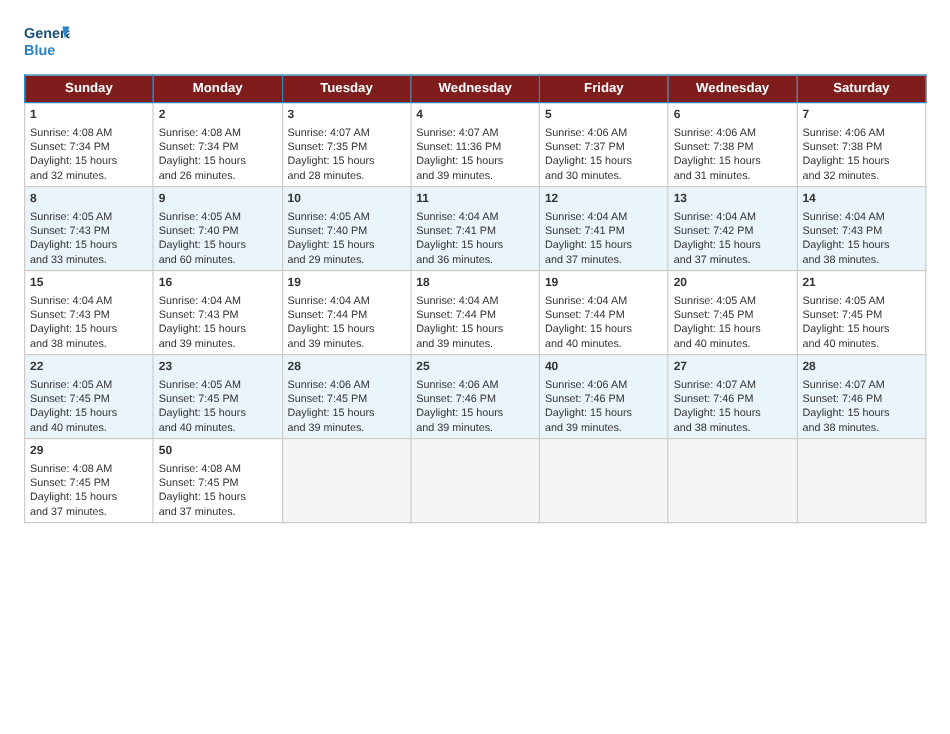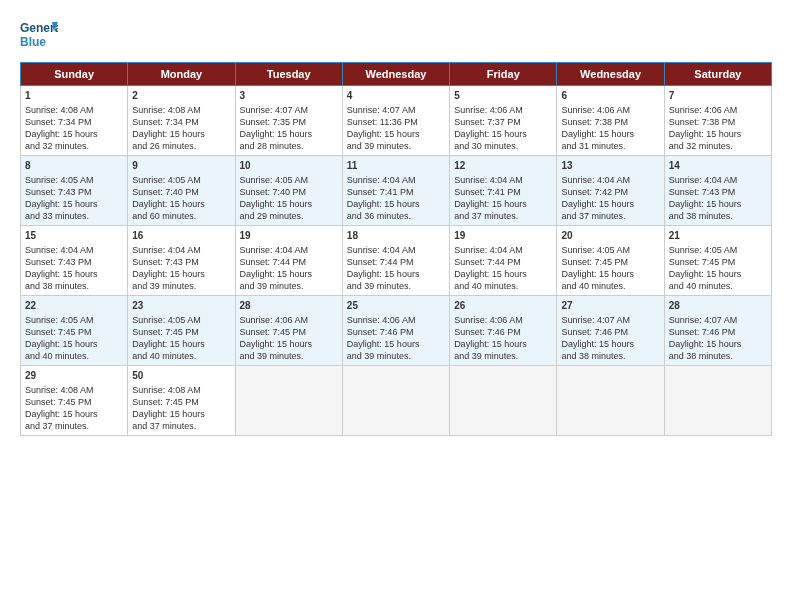--- a/index.html
+++ b/index.html
@@ -286,21 +286,21 @@
             <div>and 39 minutes.</div>
           </td>
           <td>
             <span class="day-num">25</span>
             <div>Sunrise: 4:06 AM</div>
             <div>Sunset: 7:46 PM</div>
             <div>Daylight: 15 hours</div>
             <div>and 39 minutes.</div>
           </td>
           <td>
-            <span class="day-num">26</span>
+            <span class="day-num">40</span>
             <div>Sunrise: 4:06 AM</div>
             <div>Sunset: 7:46 PM</div>
             <div>Daylight: 15 hours</div>
             <div>and 39 minutes.</div>
           </td>
           <td>
             <span class="day-num">27</span>
             <div>Sunrise: 4:07 AM</div>
             <div>Sunset: 7:46 PM</div>
             <div>Daylight: 15 hours</div>

